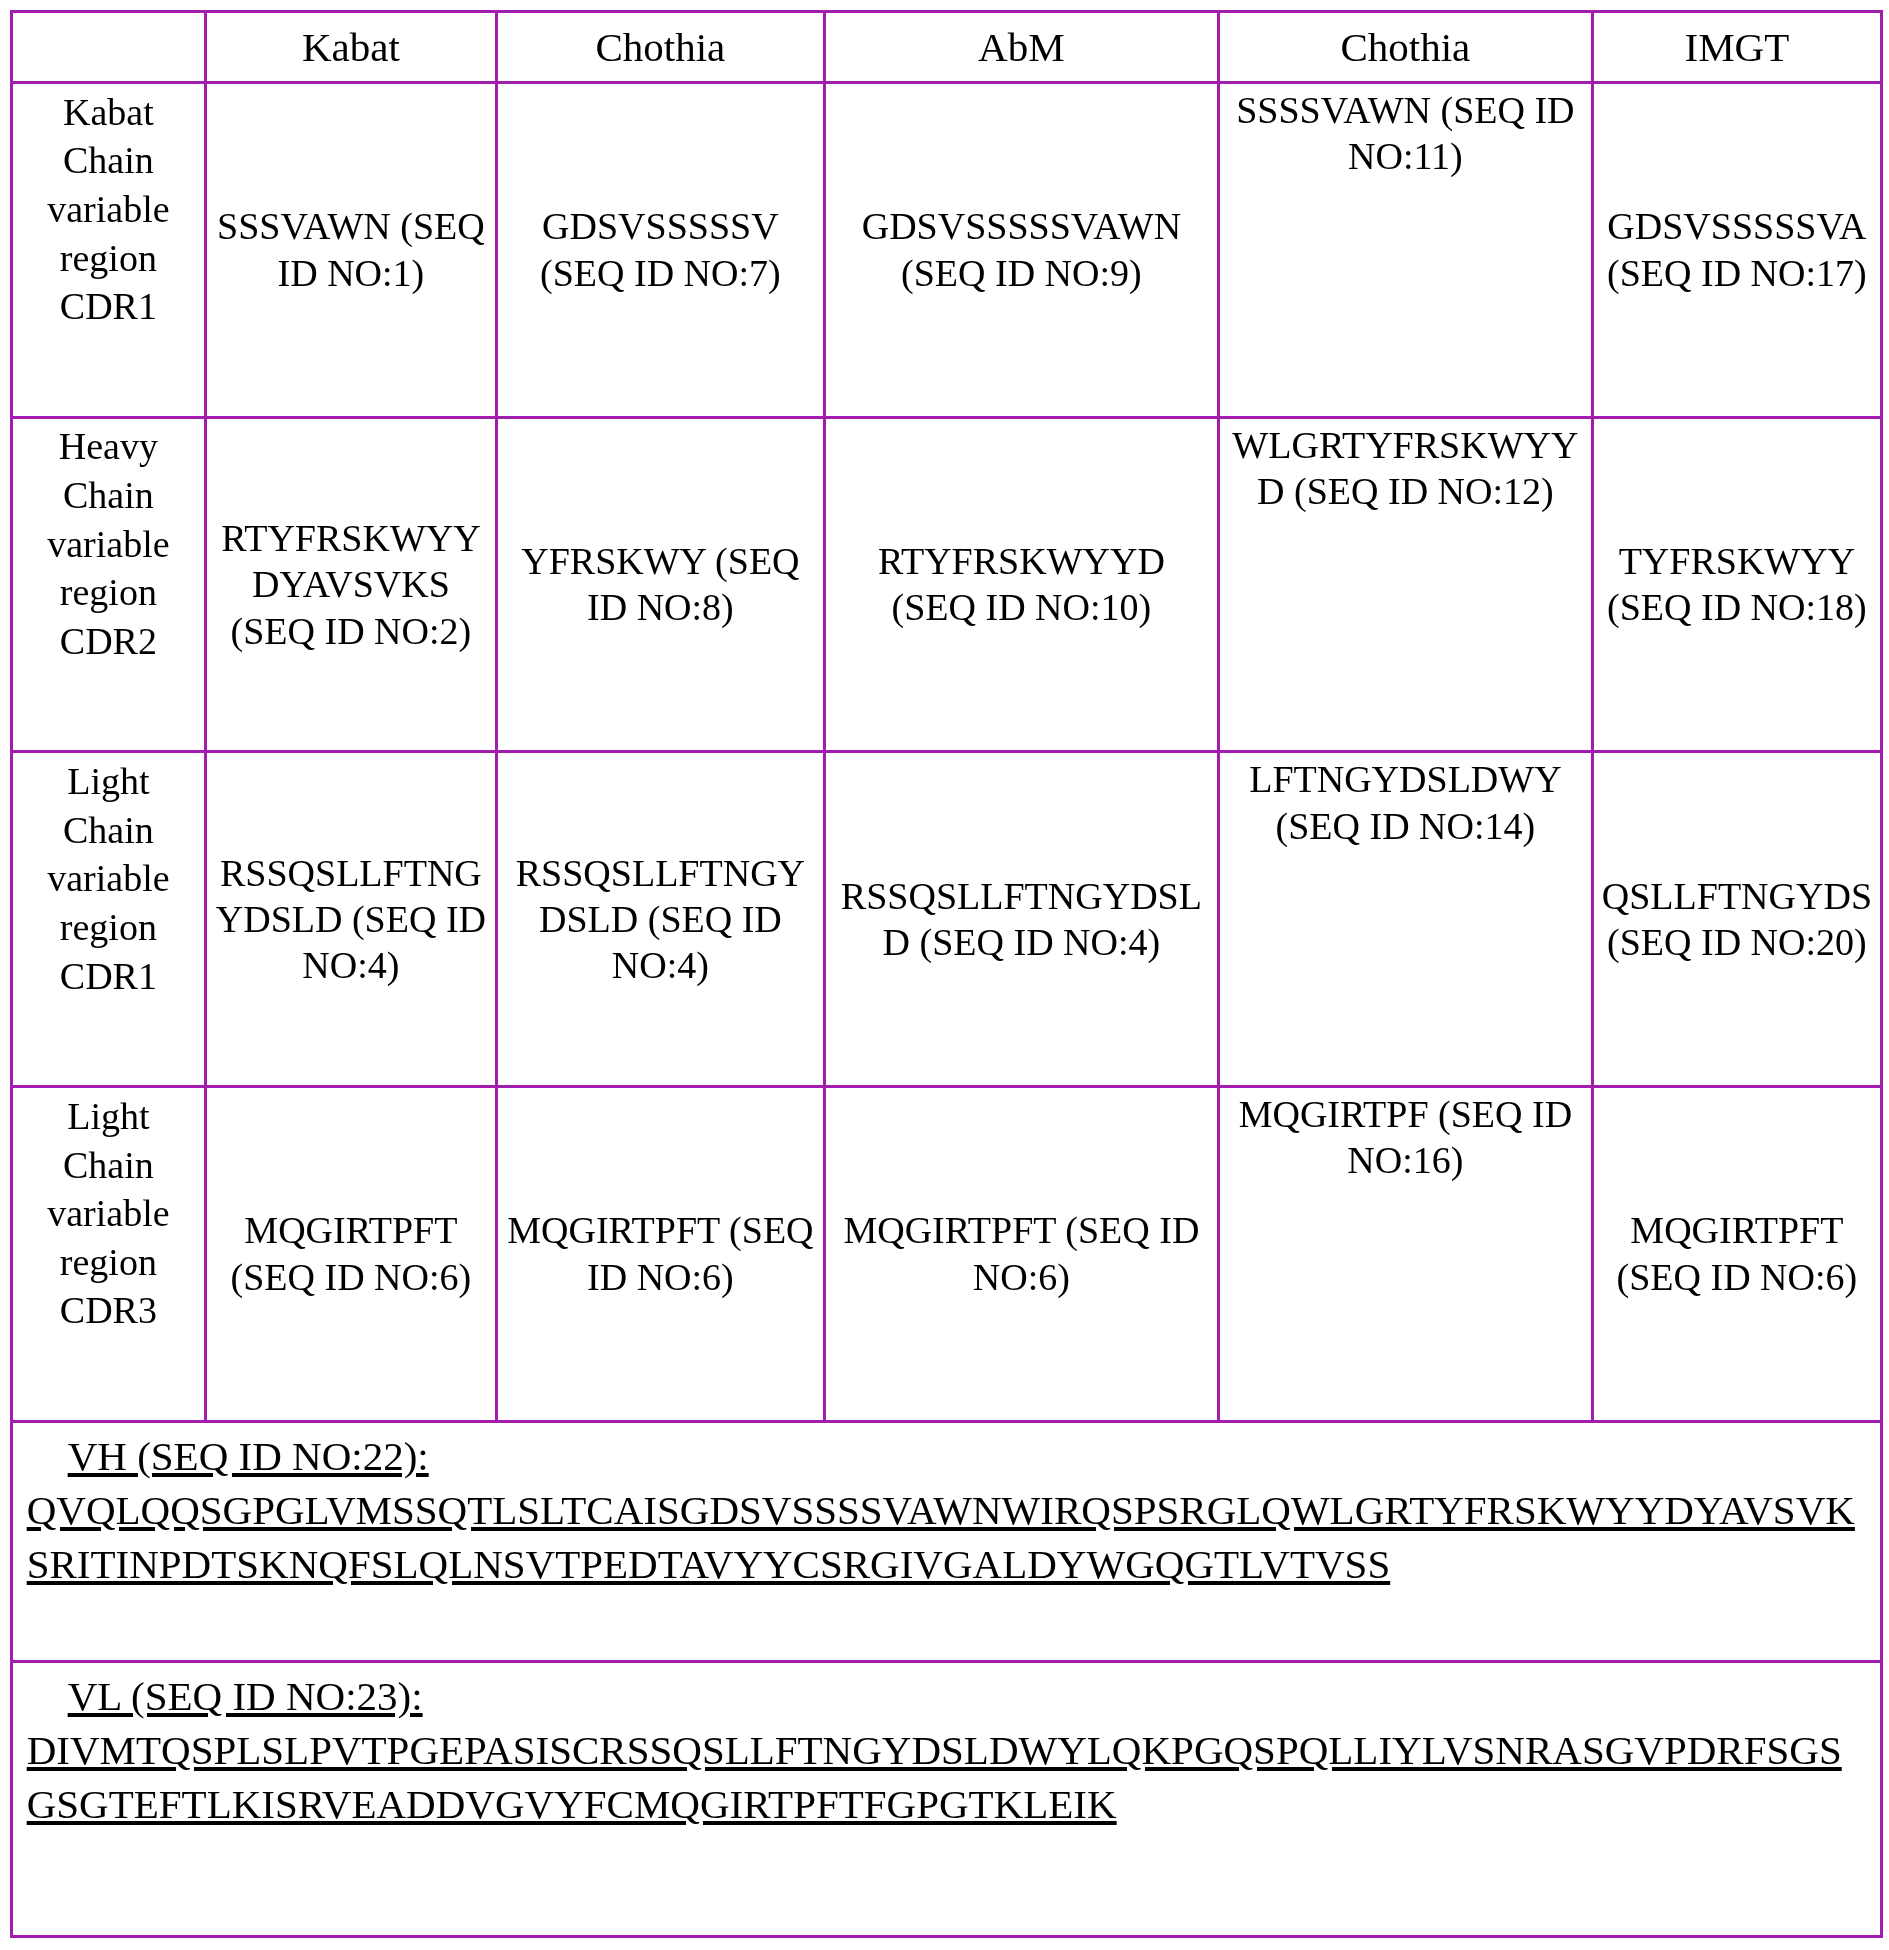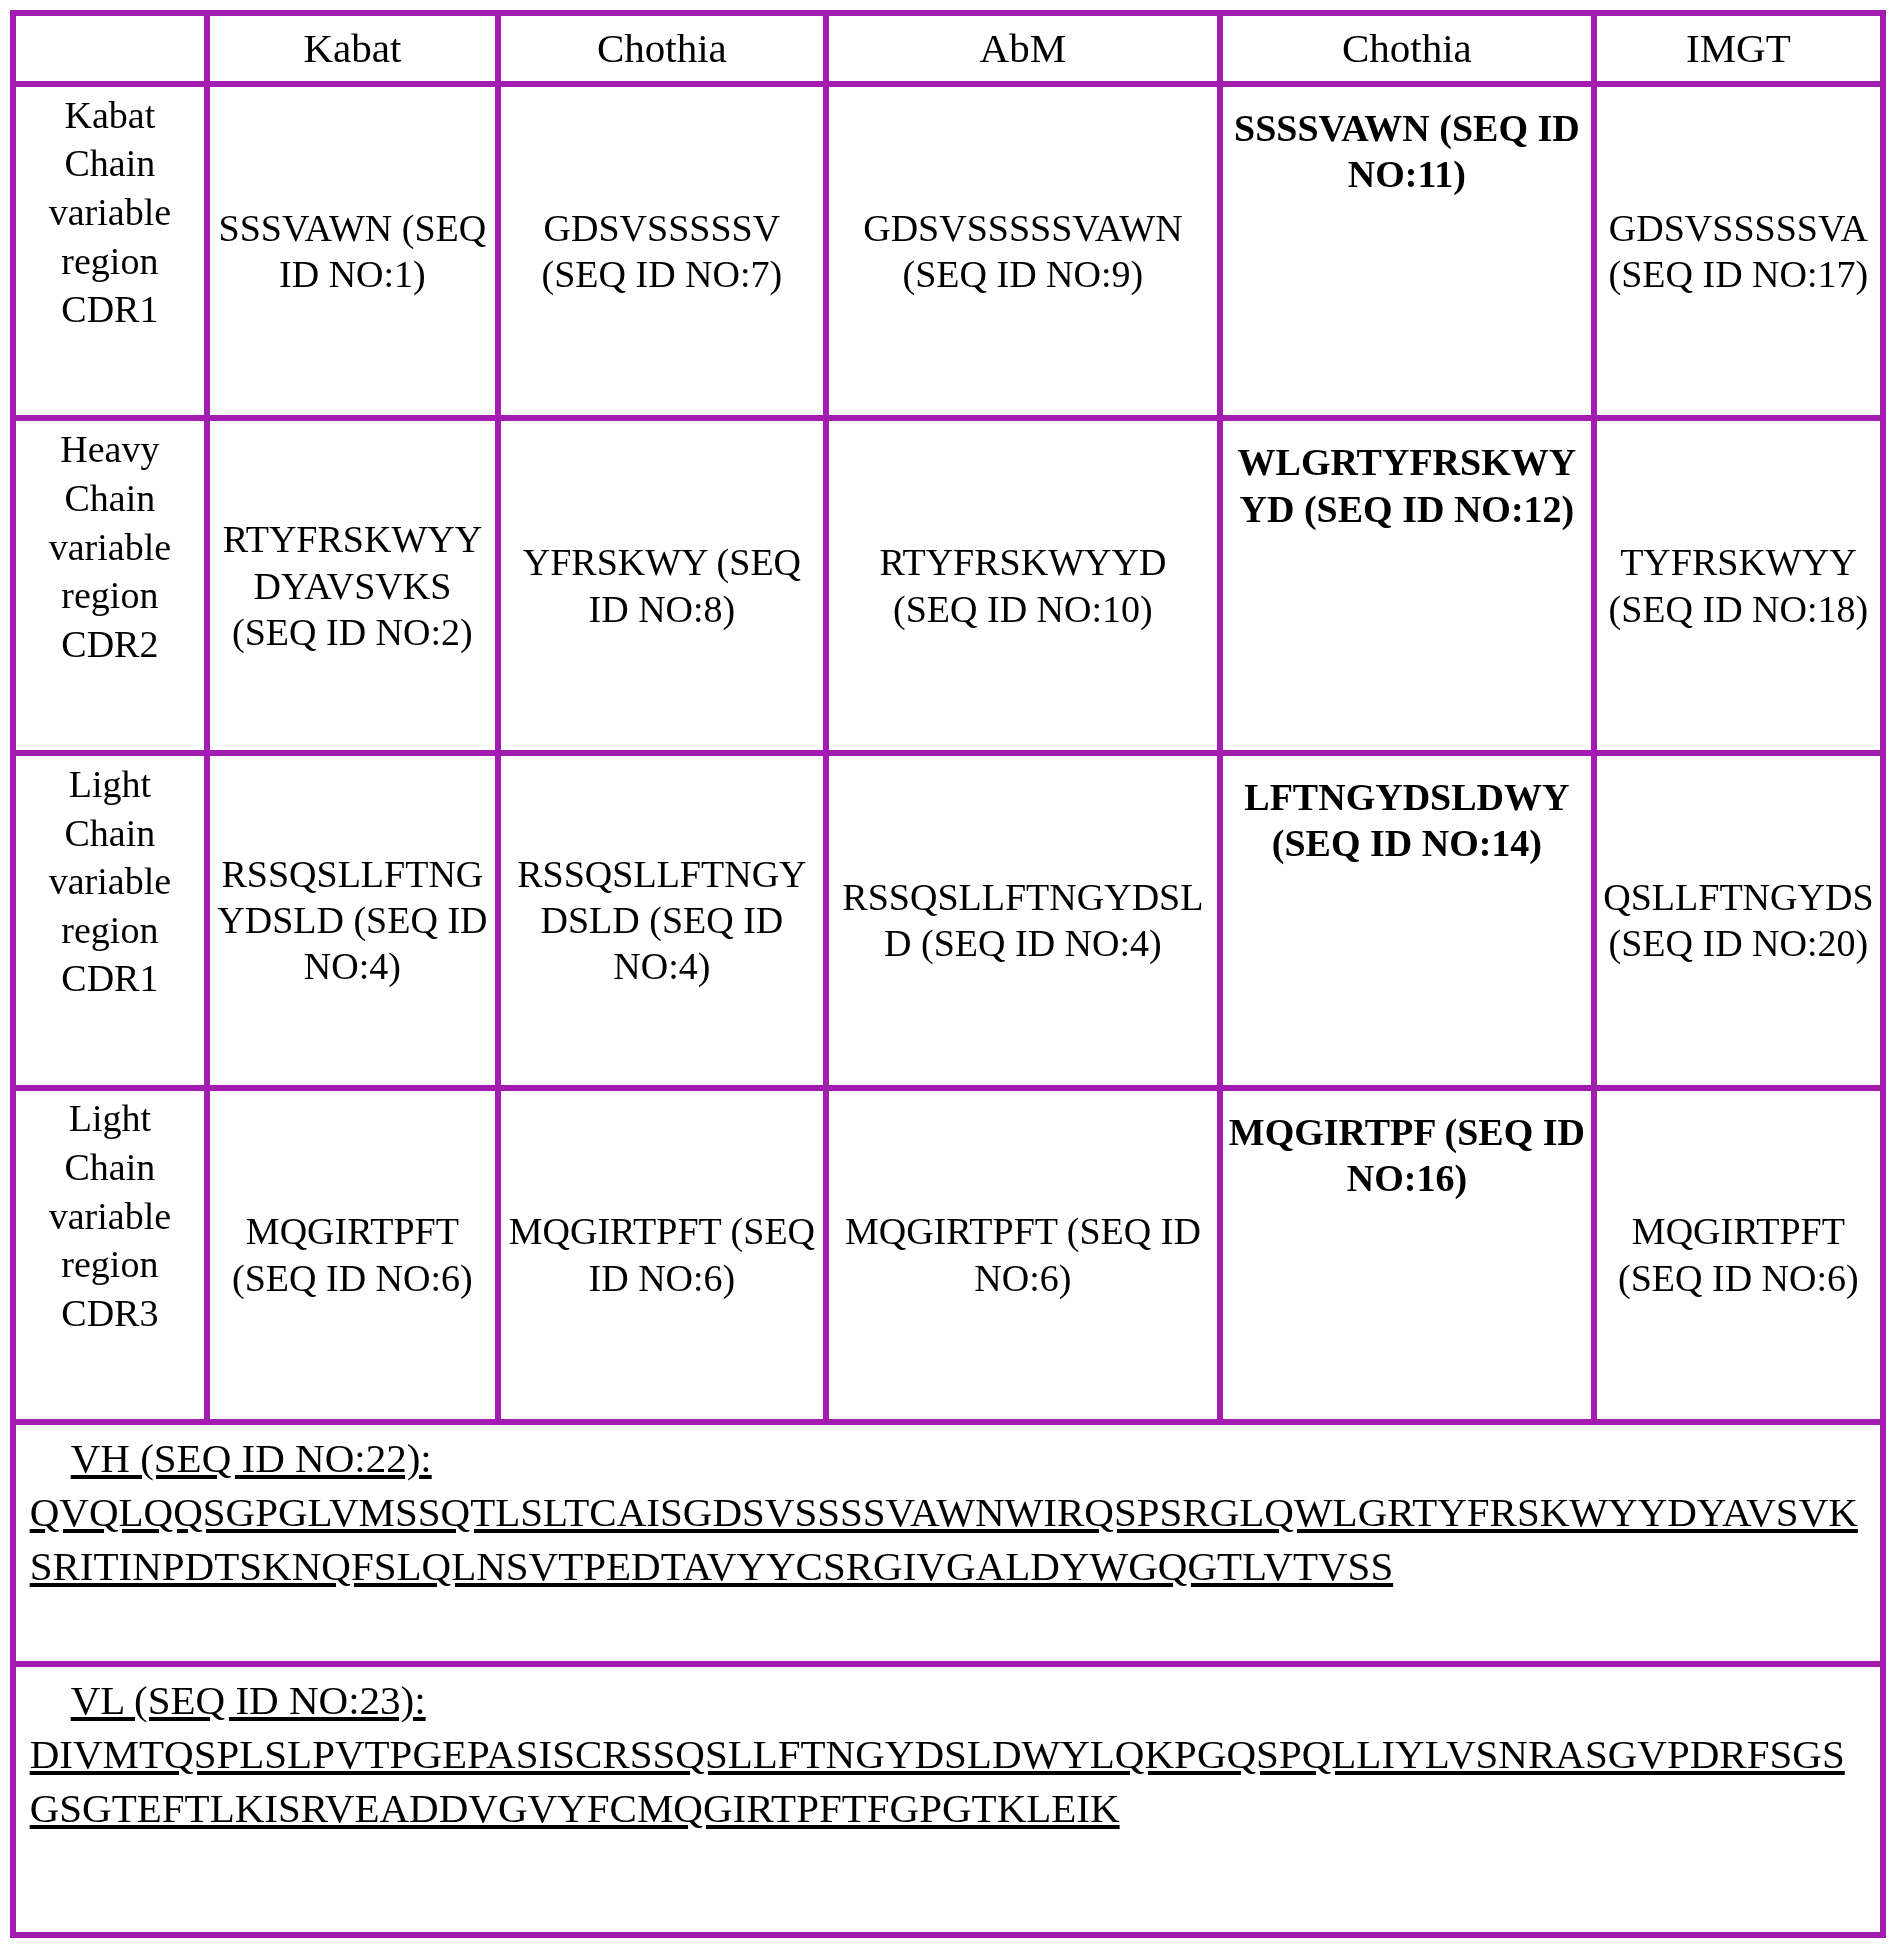--- a/index.html
+++ b/index.html
@@ -16,21 +16,21 @@
     color: #000000;
     background: #ffffff;
   }
   table.cdr {
     border-collapse: collapse;
     table-layout: fixed;
     width: 100%;
     height: 100%;
   }
   .cdr th, .cdr td {
-    border: 6px solid #a21caf;
+    border: 3px solid #a21caf;
     font-weight: normal;
     text-align: center;
     vertical-align: middle;
     font-size: 38px;
     line-height: 1.22;
     padding: 2px 5.9px;
     overflow-wrap: break-word;
     word-break: break-word;
   }
   .cdr thead th {
@@ -38,22 +38,21 @@
     height: 71px;
   }
   .cdr tbody tr.data-row { height: 249px; }
   td.row-label {
     vertical-align: top;
     padding-top: 3.9px;
     line-height: 1.28;
   }
   td.contact-col {
     vertical-align: top;
-    padding-top: 18px;
-    font-weight: bold;
+    padding-top: 3px;
   }
   td.seq-footer {
     text-align: left;
     vertical-align: top;
     font-size: 41px;
     line-height: 1.32;
     padding: 5.9px 13.8px 9.9px 13.8px;
     text-decoration: underline;
   }
   td.seq-footer .seq-title { padding-left: 41px; }

